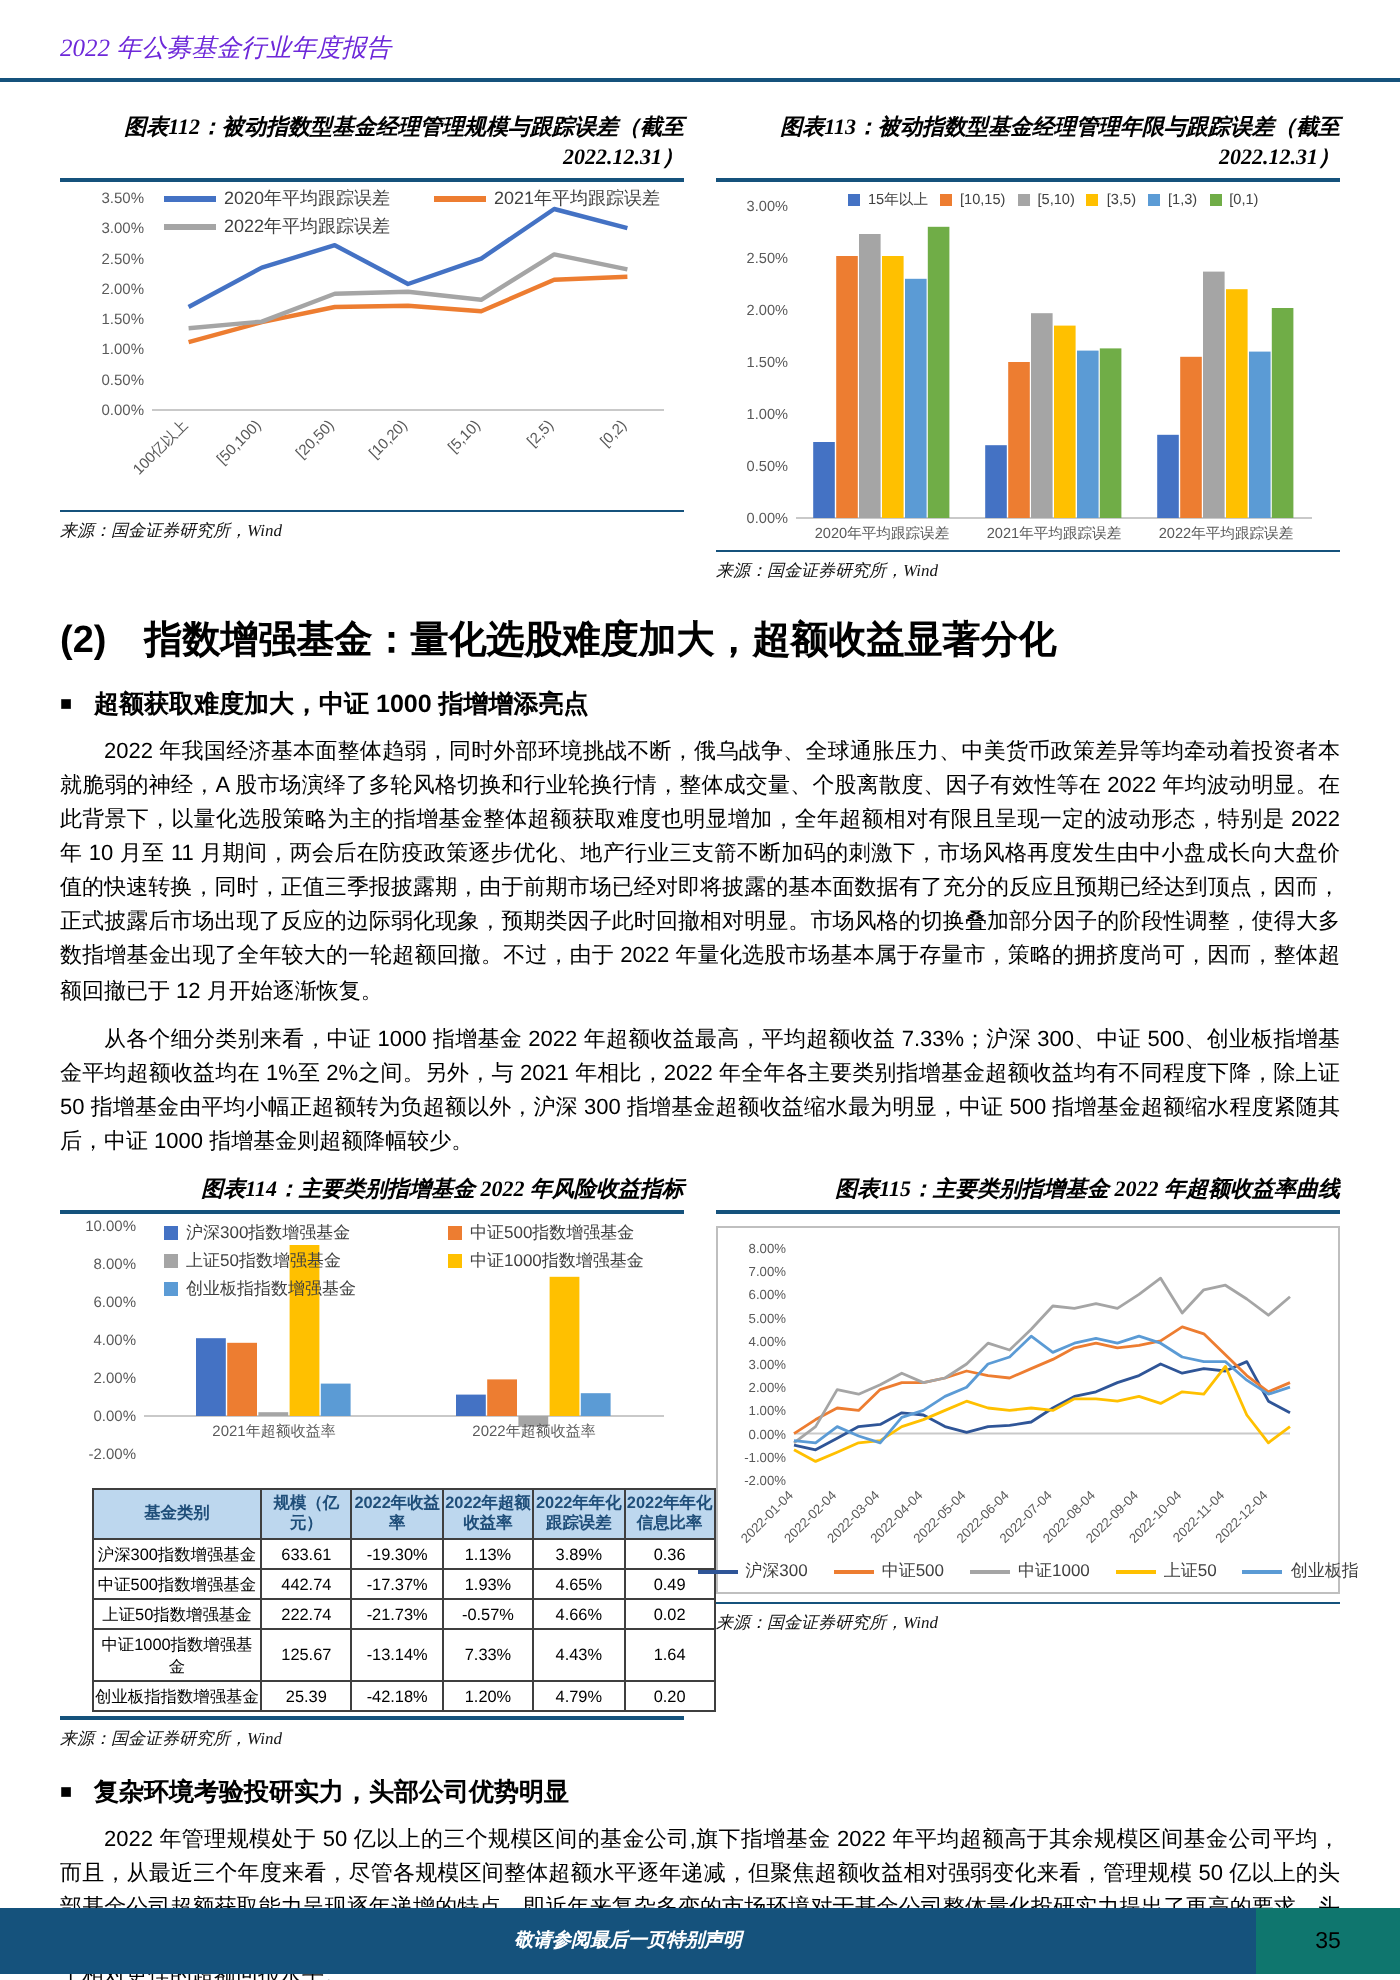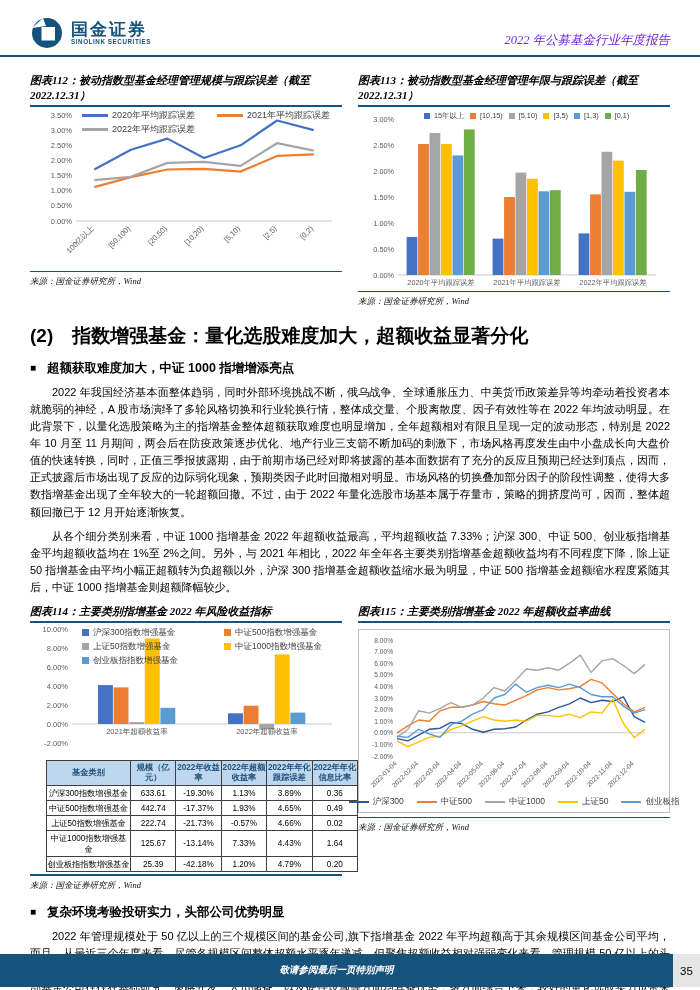--- a/index.html
+++ b/index.html
@@ -18,21 +18,21 @@
   .logo-en { font-size: 6.3px; font-weight: bold; color: #15527C; letter-spacing: 0.55px; }
   .report-title { font-family: "Liberation Serif", serif; font-style: italic; font-size: 12.5px; color: #6d28d9; padding-bottom: 1px; }
   .hdr-rule { height: 2px; background: #15527C; width: 700px; }
 
   .content { padding: 0 30px; }
 
   
   .fig-row { display: flex; gap: 16px; margin-top: 16px; }
   .fig-row-2 { margin-top: 8px; }
   figure { flex: 1; min-width: 0; }
-  .fig-title { font-family: "Liberation Serif", serif; font-weight: bold; font-style: italic; font-size: 11px; line-height: 1.35; min-height: 29px; }
+  .fig-title { font-family: "Liberation Serif", serif; font-weight: bold; font-style: italic; font-size: 11px; line-height: 1.35; min-height: 29px; text-align: right; }
   .fig-title-1line { min-height: 15px; }
   .fig-rule { height: 2px; background: #15527C; margin: 2px 0 2px; }
   .fig-rule-thin { height: 1.5px; background: #15527C; margin: 2px 0 2px; }
   .fig-source { font-family: Liberation Serif, serif; font-style: italic; font-size: 8.5px; color: #111; padding: 2px 0 1px; }
 
   .chart-wrap { position: relative; }
   svg { display: block; }
 
   .legend-overlay { position: absolute; z-index: 2; }
   .legend-item { display: flex; align-items: center; gap: 4px; white-space: nowrap; color: #404040; }
@@ -57,39 +57,28 @@
 
   
   .section-heading { font-size: 19px; font-weight: bold; margin: 14px 0 0; }
   .bullet-line { display: flex; gap: 11px; align-items: baseline; font-weight: bold; font-size: 12.5px; margin: 11px 0 0; }
   .bullet-icon { font-size: 10px; position: relative; top: -1px; }
   p.body { font-size: 11px; line-height: 1.55; text-align: justify; text-indent: 2em; margin-top: 7px; }
 
   
   .footer { position: absolute; left: 0; bottom: 3px; width: 700px; height: 33px; display: flex; }
   .footer-bar { flex: 1; background: #15527C; color: #fff; display: flex; align-items: center; justify-content: center; font-size: 9.5px; font-weight: bold; font-family: "Liberation Serif", serif; font-style: italic; }
-  .footer-page { width: 27px; background: #e5e5e5; display: flex; align-items: center; justify-content: center; font-size: 11.5px; }
+  .footer-page { width: 72px; background: #0f766e; display: flex; align-items: center; justify-content: center; font-size: 11.5px; }
 </style>
 </head>
 <body>
 
 <div class="page">
 
   <div class="hdr">
-    <div class="logo-row">
-      <svg class="logo-mark" viewBox="0 0 34 34">
-        <circle cx="17" cy="17" r="15" fill="#15527C"></circle>
-        <path d="M2 12 L13 2 L16 10 Z" fill="#ffffff"></path>
-        <rect x="11.5" y="11" width="13.5" height="13.5" fill="#ffffff"></rect>
-      </svg>
-      <div>
-        <div class="logo-cn">国金证券</div>
-        <div class="logo-en">SINOLINK SECURITIES</div>
-      </div>
-    </div>
     <div class="report-title">2022 年公募基金行业年度报告</div>
   </div>
   <div class="hdr-rule"></div>
 
   <div class="content">
 
     <div class="fig-row">
       <figure>
         <div class="fig-title">图表112：被动指数型基金经理管理规模与跟踪误差（截至 2022.12.31）</div>
         <div class="fig-rule"></div>

